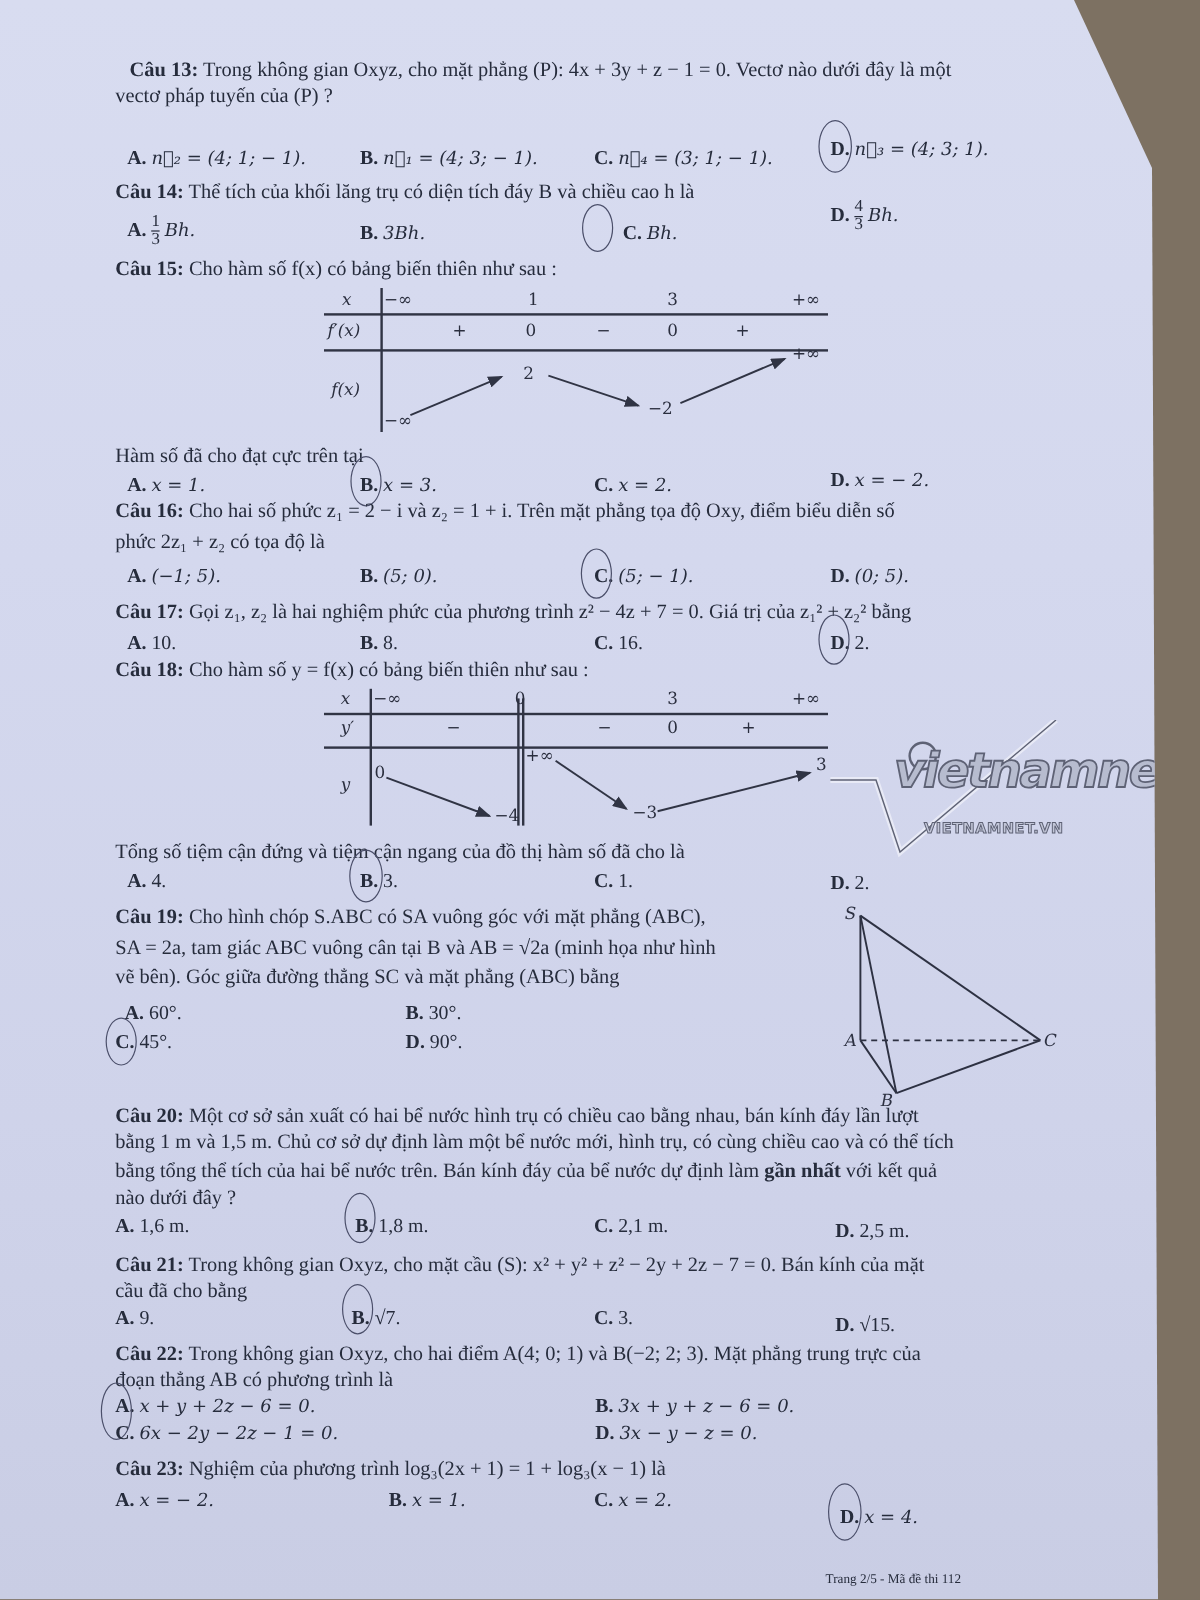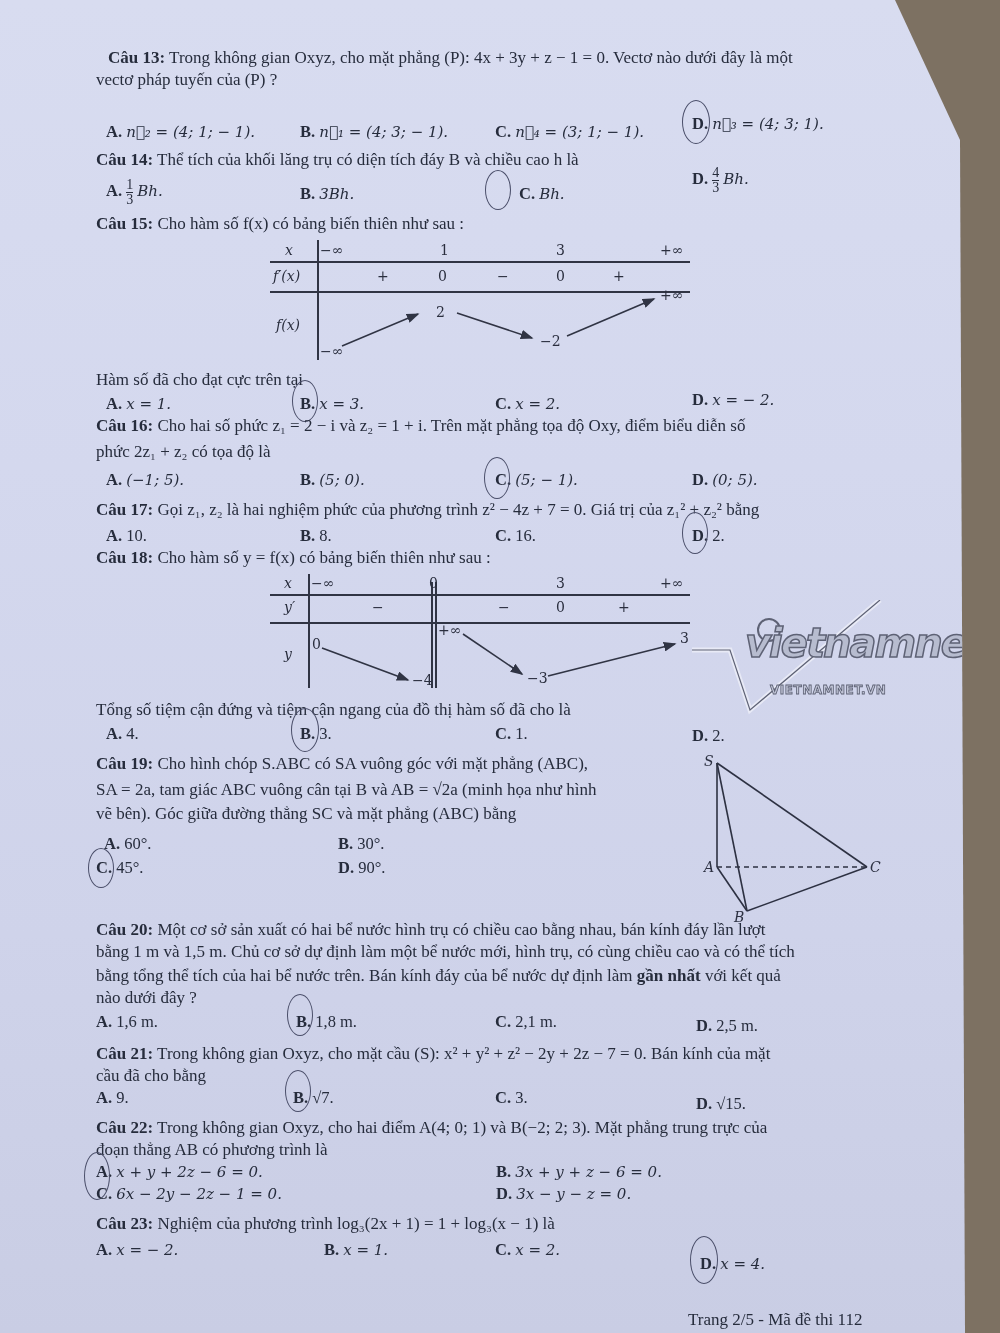--- a/index.html
+++ b/index.html
@@ -34,21 +34,21 @@
     }
     .wm-text {
       position: absolute; left: 55px; top: 20px; font-family: "DejaVu Sans", sans-serif;
       font-size: 40px; font-weight: bold; color: #b7bccf; letter-spacing: -2px;
       -webkit-text-stroke: 1.5px #5e6275; font-style: italic;
     }
     .wm-sub {
       position: absolute; left: 80px; top: 83px; font-family: "DejaVu Sans", sans-serif;
       font-size: 12px; font-weight: bold; color: #c2c6d8; -webkit-text-stroke: 0.8px #5e6275; letter-spacing: 0.5px;
     }
-    .footer { font-size: 17px; }
+    .footer { font-size: 11px; }
   </style>
 </head>
 <body>
 
 <div class="paper">
 
   <div class="abs q" style="left:108px;top:48px;"><b>Câu 13:</b> <span>Trong không gian Oxyz, cho mặt phẳng (P): 4x + 3y + z − 1 = 0. Vectơ nào dưới đây là một</span></div>
   <div class="abs q" style="left:96px;top:70px;">vectơ pháp tuyến của (P) ?</div>
   <div class="abs opt" style="left:106px;top:122px;"><span class="l">A.</span> <span class="m">n⃗₂ = (4; 1; − 1).</span></div>
   <div class="abs opt" style="left:300px;top:122px;"><span class="l">B.</span> <span class="m">n⃗₁ = (4; 3; − 1).</span></div>

